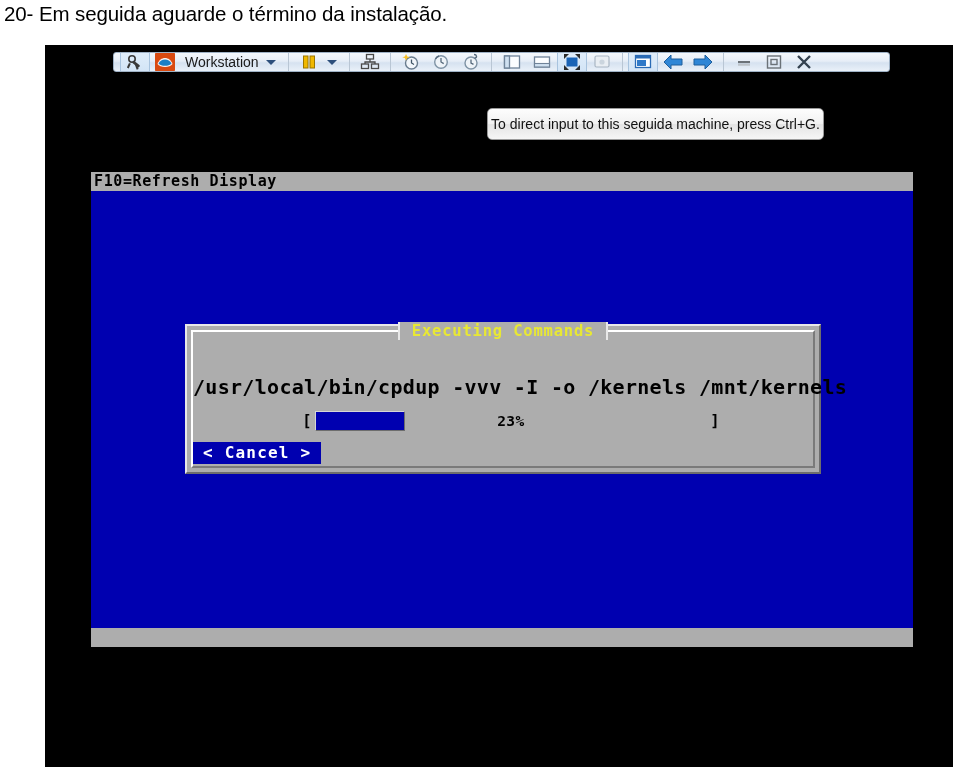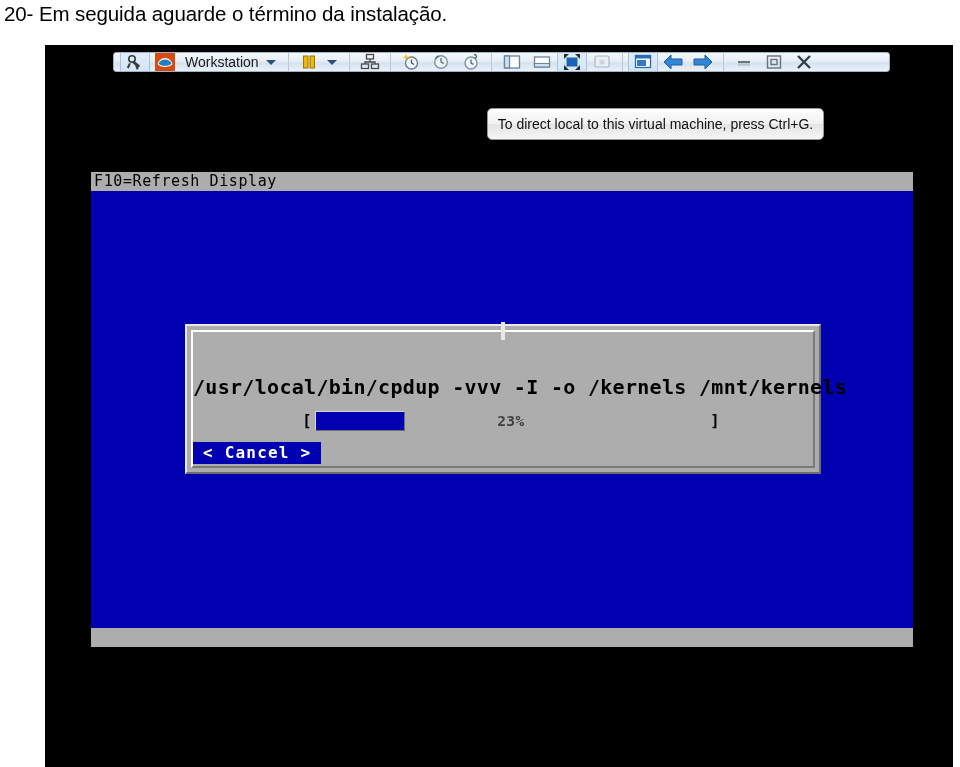--- a/index.html
+++ b/index.html
@@ -101,21 +101,21 @@
     background: #0000b0;
     font-family: "DejaVu Sans Mono", monospace;
   }
   .console-statusbar {
     position: absolute;
     left: 0; top: 0;
     width: 822px; height: 19px;
     background: #adadad;
     color: #000;
     font-family: "DejaVu Sans Mono", monospace;
-    font-weight: normal;
+    font-weight: bold;
     font-size: 15px;
     line-height: 19px;
     letter-spacing: 0.6px;
     padding-left: 3px;
     box-sizing: border-box;
     white-space: nowrap;
   }
   .console-bottombar {
     position: absolute;
     left: 0; bottom: 0;
@@ -207,21 +207,21 @@
     border-bottom: 1px solid #6d6d6d;
     box-sizing: border-box;
   }
   .pb-pct {
     position: absolute;
     left: 0; right: 0; top: 0; bottom: 0;
     display: flex; align-items: center; justify-content: center;
     font-family: "DejaVu Sans Mono", monospace;
     font-weight: bold;
     font-size: 14.5px;
-    color: #404040;
+    color: #000000;
     letter-spacing: 0.5px;
   }
   .dlg-button-row {
     position: absolute;
     left: 0; right: 0; top: 110px;
     display: flex; 
   }
   .btn-cancel {
     background: #0000b0;
     color: #ffffff;
@@ -392,31 +392,32 @@
     </div>
 
     <div class="tb-btn">
       <svg width="20" height="20" viewBox="0 0 20 20">
         <path d="M4 4 L16 16 M16 4 L4 16" stroke="#33414f" stroke-width="2.4" fill="none"></path>
       </svg>
     </div>
 
   </div>
 
-  <div class="vm-tooltip">To direct local to this virtual machine, press Ctrl+G.</div>
+  <div class="vm-tooltip">To direct input to this seguida machine, press Ctrl+G.</div>
 
   <div class="console">
 
     <div class="console-statusbar">F10=Refresh Display</div>
 
     <div class="dlg">
       <div class="dlg-inner">
 
         <div class="dlg-title-wrap">
           <span class="dlg-title-bar"></span>
+          <span class="dlg-title">Executing Commands</span>
           <span class="dlg-title-bar"></span>
         </div>
 
         <div class="dlg-cmd">/usr/local/bin/cpdup -vvv -I -o /kernels /mnt/kernels</div>
 
         <div class="dlg-progress-row">
           <span class="pb-bracket">[</span>
           <span class="pb-track">
             <span class="pb-fill" id="pbfill" style="width: 23%;"></span>
             <span class="pb-pct">23%</span>

